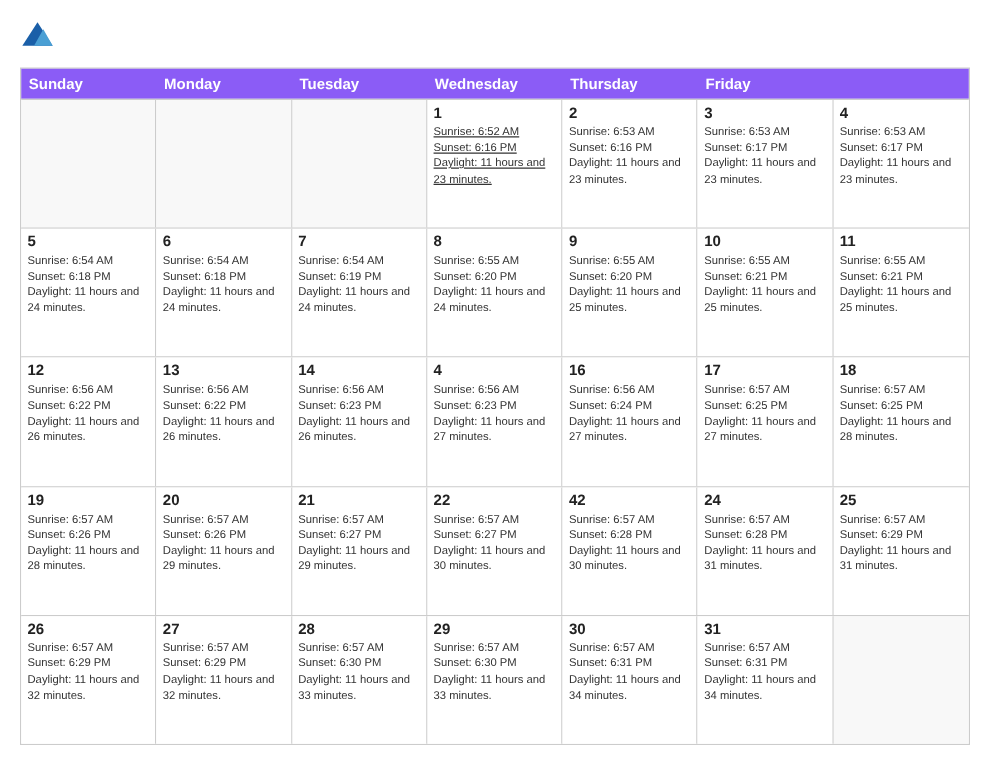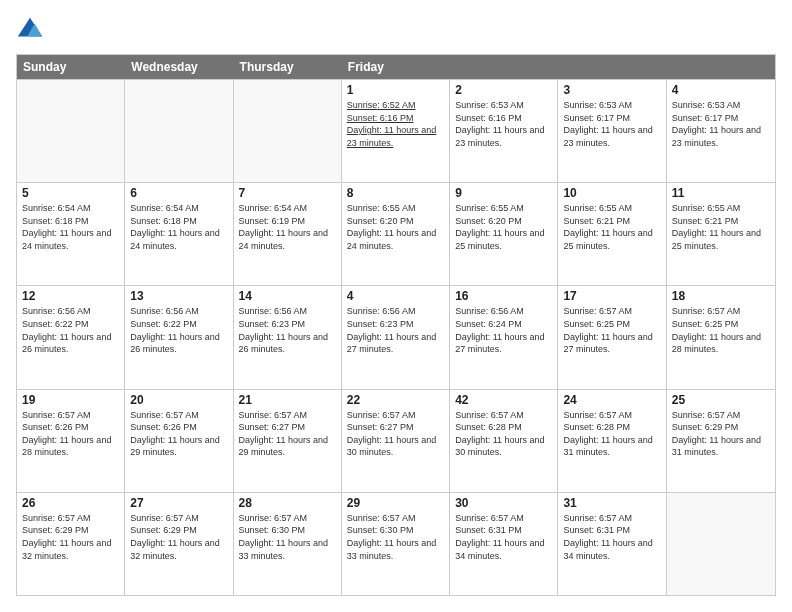--- a/index.html
+++ b/index.html
@@ -61,21 +61,21 @@
     }
     .calendar {
       flex: 1;
       display: flex;
       flex-direction: column;
       border: 1px solid #ccc;
     }
     .day-headers {
       display: grid;
       grid-template-columns: repeat(7, 1fr);
-      background: #737373;
+      background: #8b5cf6;
     }
     .day-header {
       color: #fff;
       font-size: 12px;
       font-weight: bold;
       padding: 5px 6px;
       text-align: left;
     }
     .calendar-grid {
       display: flex;
@@ -131,20 +131,22 @@
     </div>
     <div class="title-block">
       <div class="calendar-title"></div>
       <div class="calendar-subtitle"></div>
     </div>
   </div>
 
   <div class="calendar">
     <div class="day-headers">
     <div class="day-header">Sunday</div>
+        <div class="day-header">Monday</div>
+        <div class="day-header">Tuesday</div>
         <div class="day-header">Wednesday</div>
         <div class="day-header">Thursday</div>
         <div class="day-header">Friday</div>
       </div>
     <div class="calendar-grid">
     <div class="calendar-row">
           <div class="calendar-cell empty"></div>
           <div class="calendar-cell empty"></div>
           <div class="calendar-cell empty"></div>
           <div class="calendar-cell">

